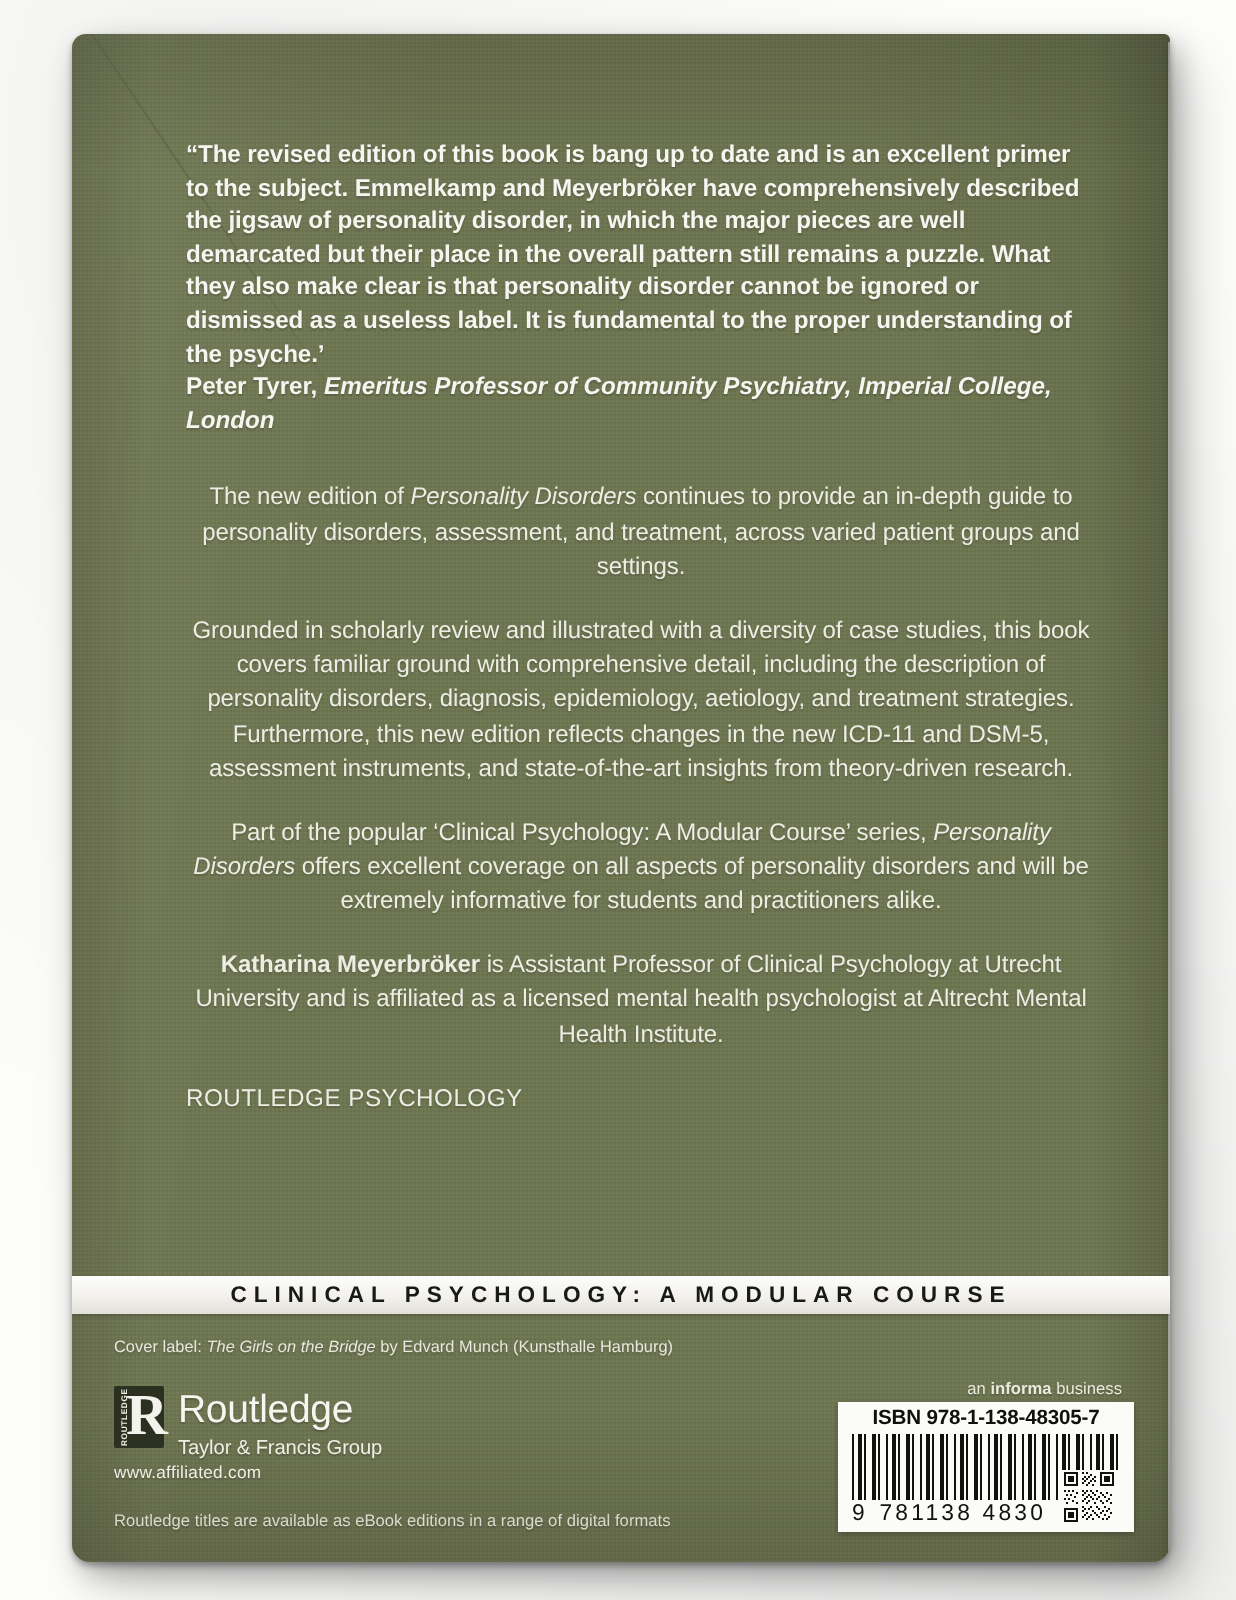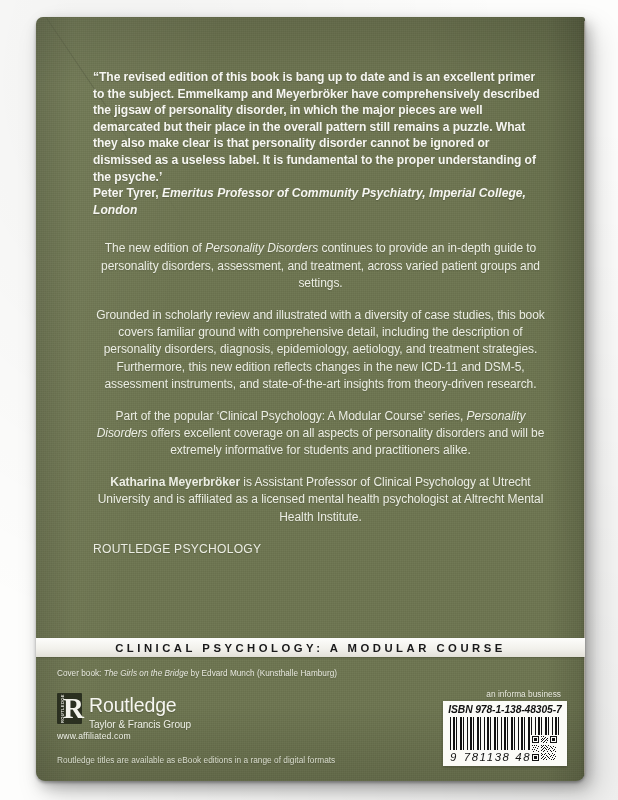--- a/index.html
+++ b/index.html
@@ -266,31 +266,30 @@
   .informa {
     position: absolute;
     right: 24px;
     top: 672px;
     font-size: 8.3px;
     color: #e9eade;
     letter-spacing: 0.02px;
     text-shadow: 0 1px 1px rgba(0,0,0,0.2);
     white-space: nowrap;
   }
-  .informa b { font-weight: normal; }
+  .informa b { font-weight: bold; }
 
   .isbn-card {
     position: absolute;
     right: 18px;
     top: 684px;
-    width: 124px;
+    width: 148px;
     background: #fbfbf7;
     padding: 3px 0 2px 0;
     box-shadow: 0 1px 3px rgba(0,0,0,0.28);
-    font-style: italic;
   }
   .isbn-text {
     text-align: center;
     font-size: 10.3px;
     font-weight: bold;
     color: #101010;
     letter-spacing: -0.1px;
     margin-bottom: 2px;
   }
   .barcode {
@@ -355,21 +354,21 @@
 
       <p class="para"><b>Katharina Meyerbröker</b><span> is Assistant Professor of Clinical Psychology at Utrecht University and is affiliated as a licensed mental health psychologist at Altrecht Mental Health Institute.</span></p>
 
       <p class="subject-line">ROUTLEDGE PSYCHOLOGY</p>
     </div>
 
     <div class="series-banner">
       <span>CLINICAL PSYCHOLOGY: A MODULAR COURSE</span>
     </div>
 
-    <div class="cover-credit"><span>Cover book: </span><i>The Girls on the Bridge</i><span> by Edvard Munch (Kunsthalle Hamburg)</span></div>
+    <div class="cover-credit"><span>Cover label: </span><i>The Girls on the Bridge</i><span> by Edvard Munch (Kunsthalle Hamburg)</span></div>
 
     <div class="logo-block">
       <div class="logo-mark">
         <div class="vtext">ROUTLEDGE</div>
         <div class="rglyph">R</div>
       </div>
       <div class="logo-words">
         <div class="r1">Routledge</div>
         <div class="r2">Taylor &amp; Francis Group</div>
       </div>

